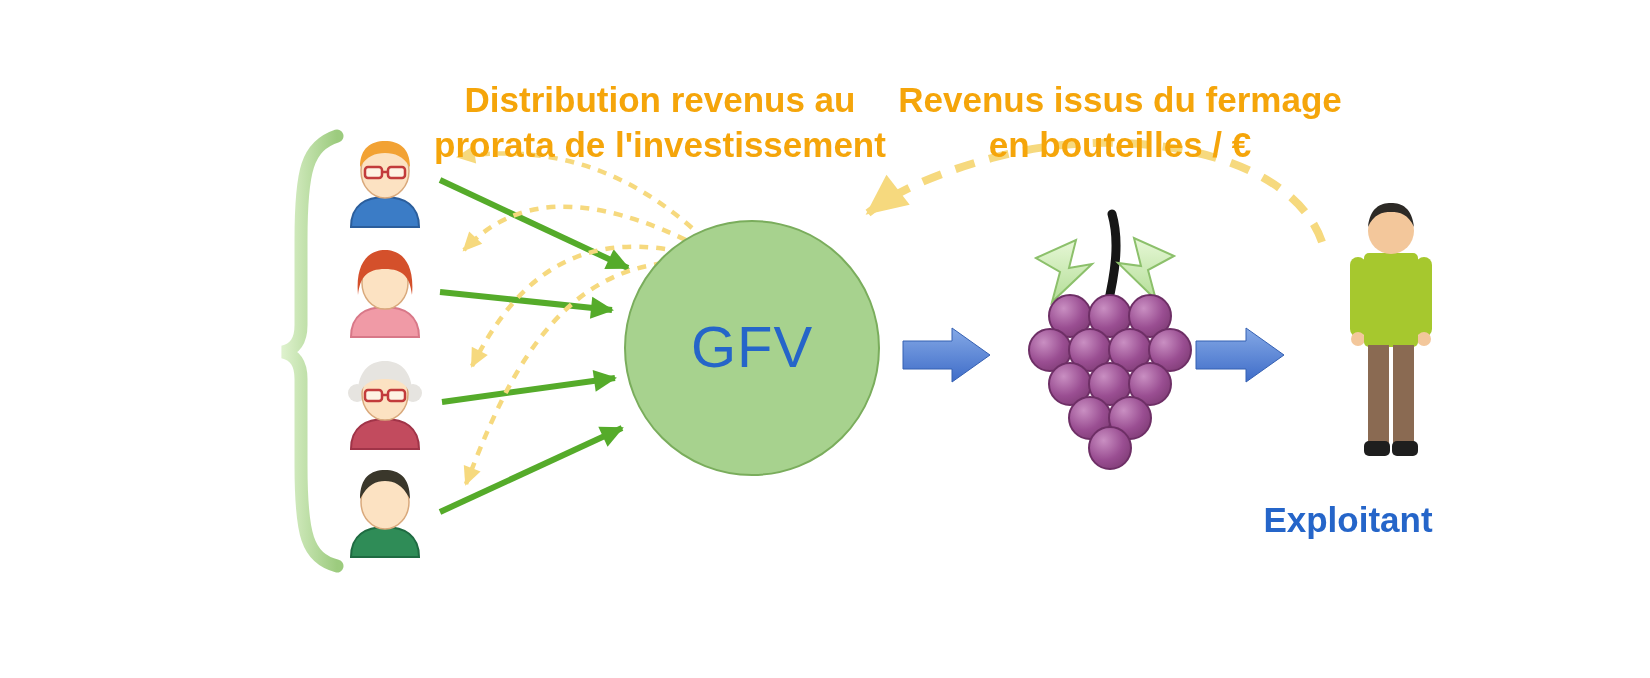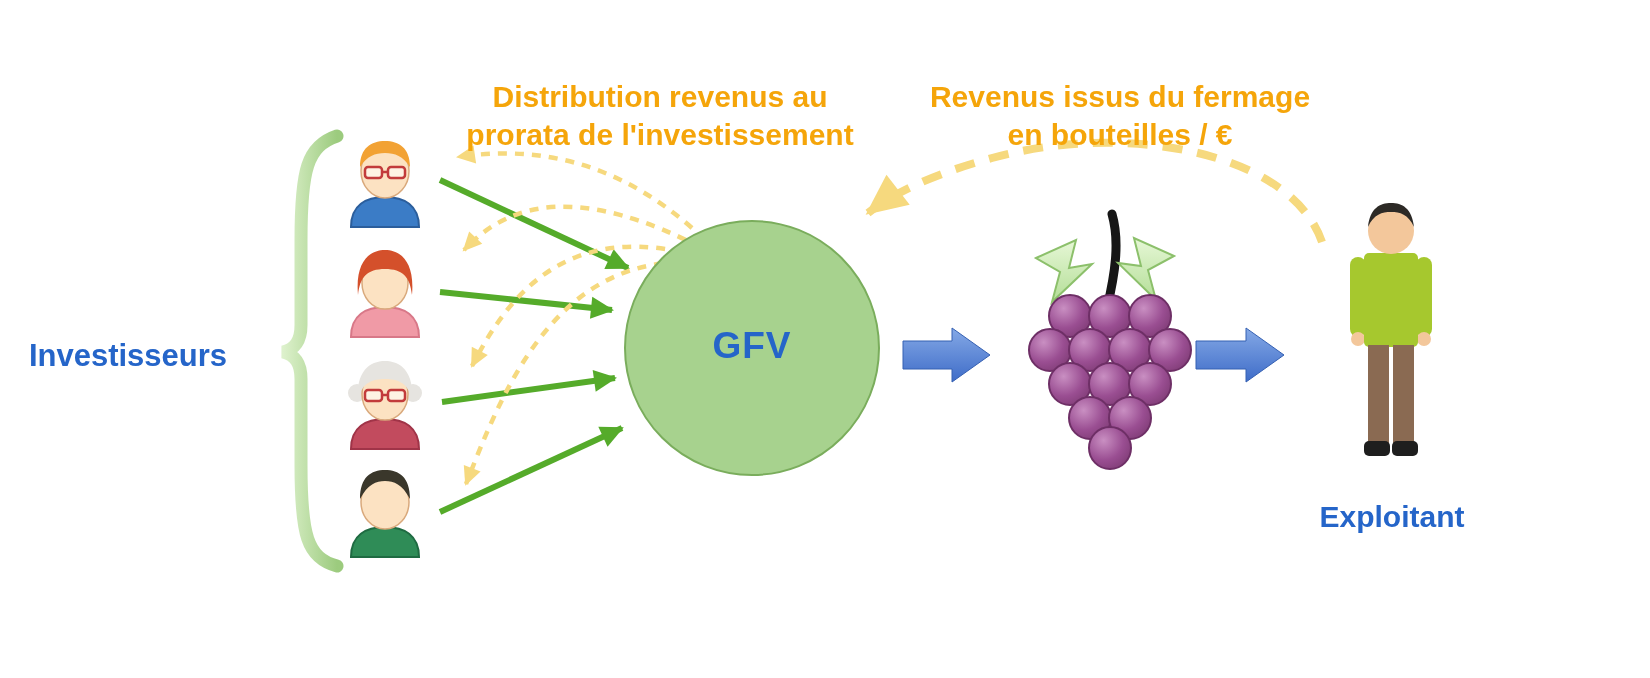--- a/index.html
+++ b/index.html
@@ -7,25 +7,25 @@
     position:relative; width:1650px; height:678px; background:#ffffff;
     font-family:"Liberation Sans", sans-serif; overflow:hidden;
   }
   svg.layer { position:absolute; left:0; top:0; }
   .label {
     position:absolute; font-weight:700; text-align:center; white-space:pre-line;
     transform:translateX(-50%);
   }
   .blue   { color:#2565C9; }
   .orange { color:#F5A50A; }
-  .fs27 { font-size:30px; line-height:1.28; }
+  .fs27 { font-size:35px; line-height:1.28; }
   .fs31 { font-size:31px; }
   .gfv-text {
     position:absolute; left:752px; top:346px; transform:translate(-50%,-50%);
-    font-size:37px; font-weight:700; color:#2565C9; letter-spacing:1px;
+    font-size:58px; font-weight:400; color:#2565C9; letter-spacing:1px;
   }
 </style>
 </head>
 <body>
 
 <div class="canvas">
 
   <svg class="layer" width="1650" height="678" viewBox="0 0 1650 678">
     <defs>
       <linearGradient id="gradBrace" x1="0" y1="0" x2="1" y2="0">
@@ -146,27 +146,26 @@
       <rect x="18" y="50" width="54" height="94" rx="5" fill="#A6C82E"></rect>
       <rect x="22" y="142" width="21" height="98" fill="#8A6A52"></rect>
       <rect x="47" y="142" width="21" height="98" fill="#8A6A52"></rect>
       <rect x="18" y="238" width="26" height="15" rx="5" fill="#1E1E1E"></rect>
       <rect x="46" y="238" width="26" height="15" rx="5" fill="#1E1E1E"></rect>
       <circle cx="45" cy="28" r="23" fill="#F3C79B"></circle>
       <path d="M22,24 C24,5 34,0 45,0 C56,0 66,5 68,24 C62,11 54,9 45,9 C36,9 28,11 22,24 Z" fill="#2D2A26"></path>
     </g>
   </svg>
 
-  <div class="label blue fs31" style="left:128px; top:338px;">Investisseurs</div>
 
   <div class="label orange fs27" style="left:660px; top:78px;">Distribution revenus au
 prorata de l'investissement</div>
 
   <div class="label orange fs27" style="left:1120px; top:78px;">Revenus issus du fermage
 en bouteilles / €</div>
 
   <div class="gfv-text">GFV</div>
 
 
 
-  <div class="label blue fs27" style="left:1392px; top:498px;">Exploitant</div>
+  <div class="label blue fs27" style="left:1348px; top:498px;">Exploitant</div>
 
 </div>
 
 </body></html>

